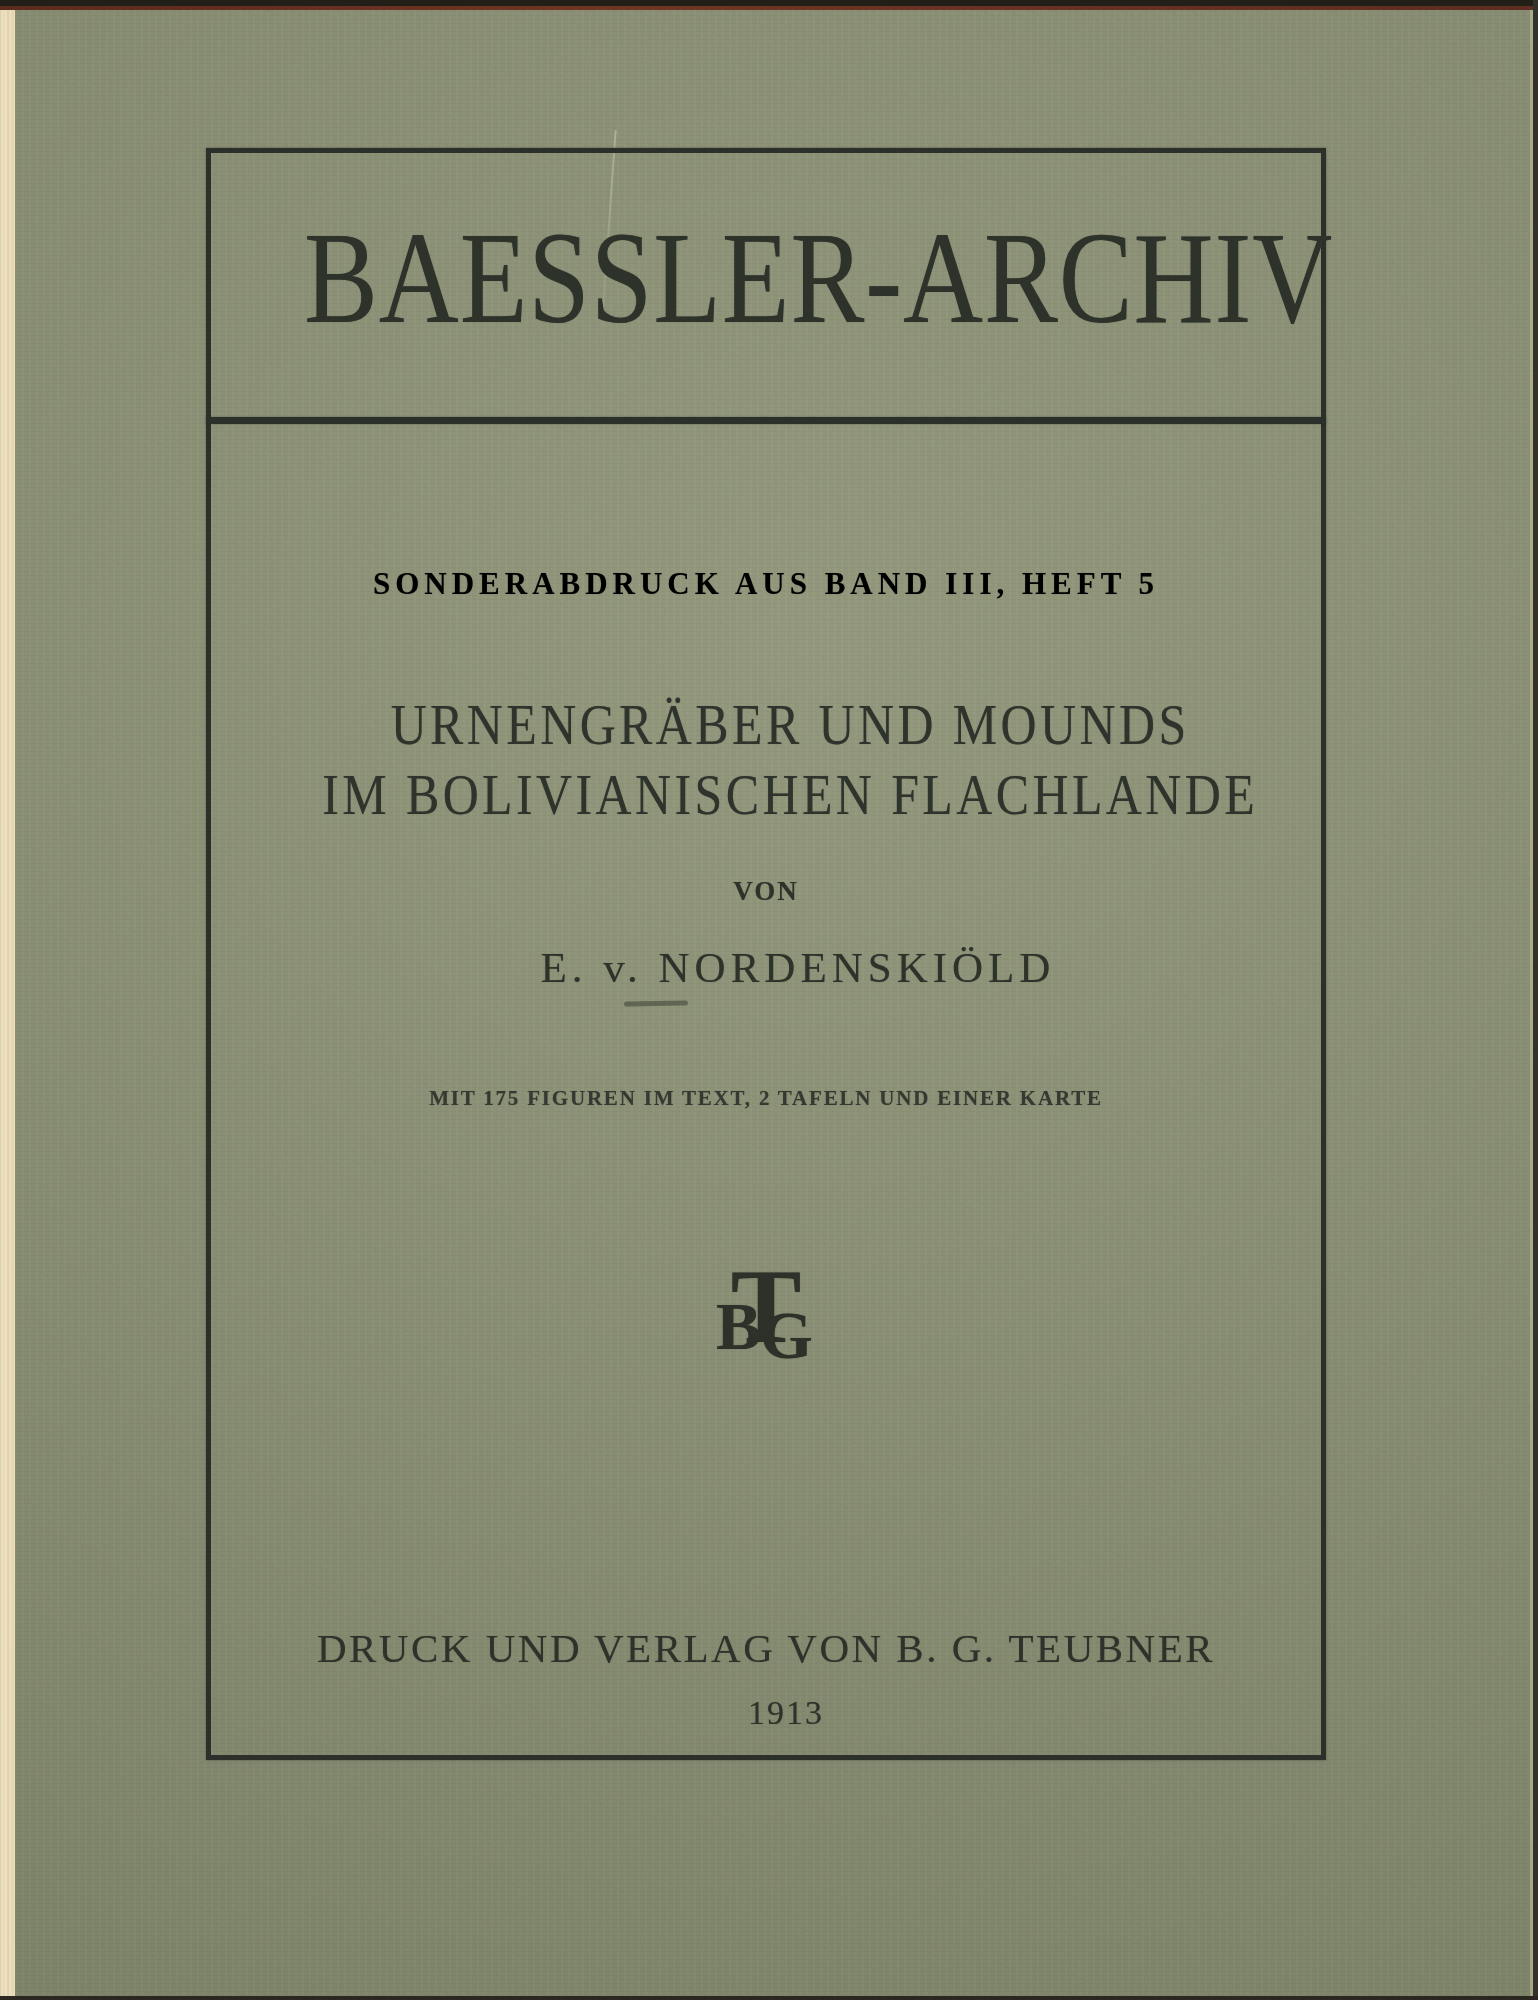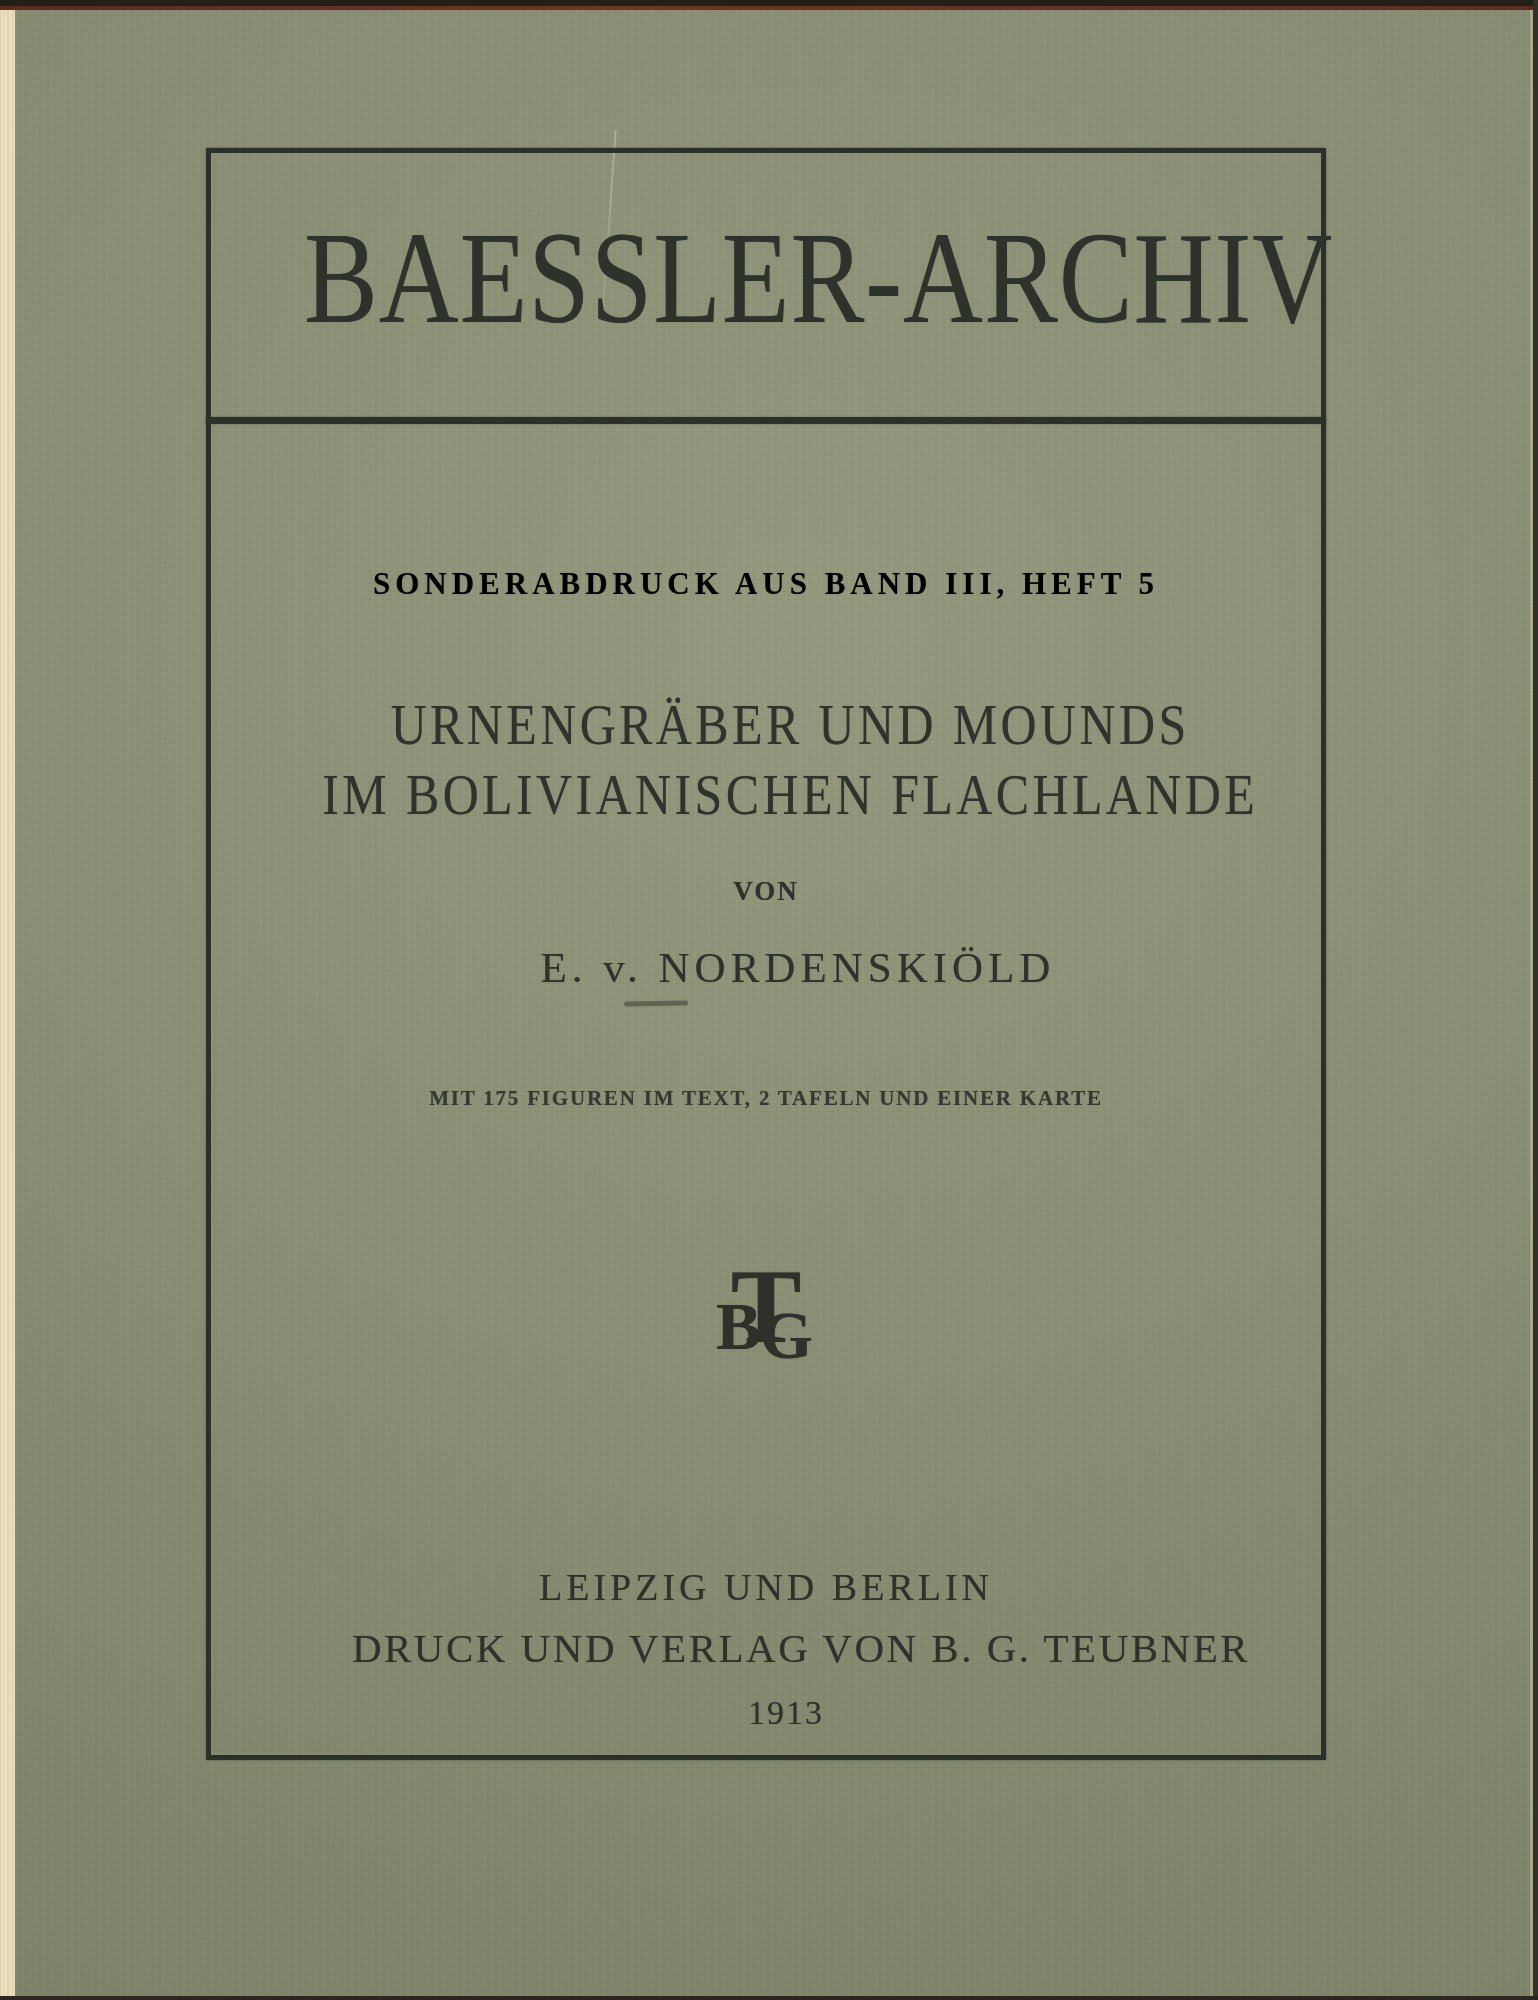--- a/index.html
+++ b/index.html
@@ -100,21 +100,21 @@
     position: absolute; left: 624px; top: 1001px; width: 64px; height: 5px;
     background: #3c4036; opacity: .55; border-radius: 3px;
     filter: blur(.6px);
     transform: rotate(-1deg);
   }
   .illustrations-note {
     top: 1088px; font-size: 21px; font-weight: bold;
     letter-spacing: 1.8px; color: #343931;
   }
   .imprint-city   { top: 1568px; font-size: 38px; font-weight: 500; letter-spacing: 4px; }
-  .imprint-pub    { top: 1628px; font-size: 41px; font-weight: 500; letter-spacing: 2.5px; padding-left: 35px; }
+  .imprint-pub    { top: 1628px; font-size: 41px; font-weight: 500; letter-spacing: 2.5px; }
   .imprint-year   { top: 1696px; font-size: 34px; font-weight: 500; letter-spacing: 2px; margin-left: 20px; }
 
   
   .monogram-row { position: absolute; left: 206px; top: 1262px; width: 1120px; }
   .monogram {
     position: relative; width: 100px; height: 112px; margin: 0 auto;
     color: #2d312a; font-weight: bold;
     text-shadow: 0 0 1px rgba(45,49,42,.5);
   }
   .mono-t {
@@ -176,21 +176,20 @@
   <div class="print illustrations-note">MIT 175 FIGUREN IM TEXT, 2 TAFELN UND EINER KARTE</div>
 
   <div class="monogram-row">
     <div class="monogram">
       <span class="mono-t">T</span>
       <span class="mono-b">B</span>
       <span class="mono-g">G</span>
     </div>
   </div>
 
-  <div class="print imprint-city">LEIPZIG UND BERLIN</div>
   <div class="print imprint-pub">DRUCK UND VERLAG VON B. G. TEUBNER</div>
   <div class="print imprint-year">1913</div>
 
   <div class="edge-right-light"></div>
   <div class="edge-right-dark"></div>
   <div class="edge-bottom-dark"></div>
 
 </div>
 
 </body></html>

